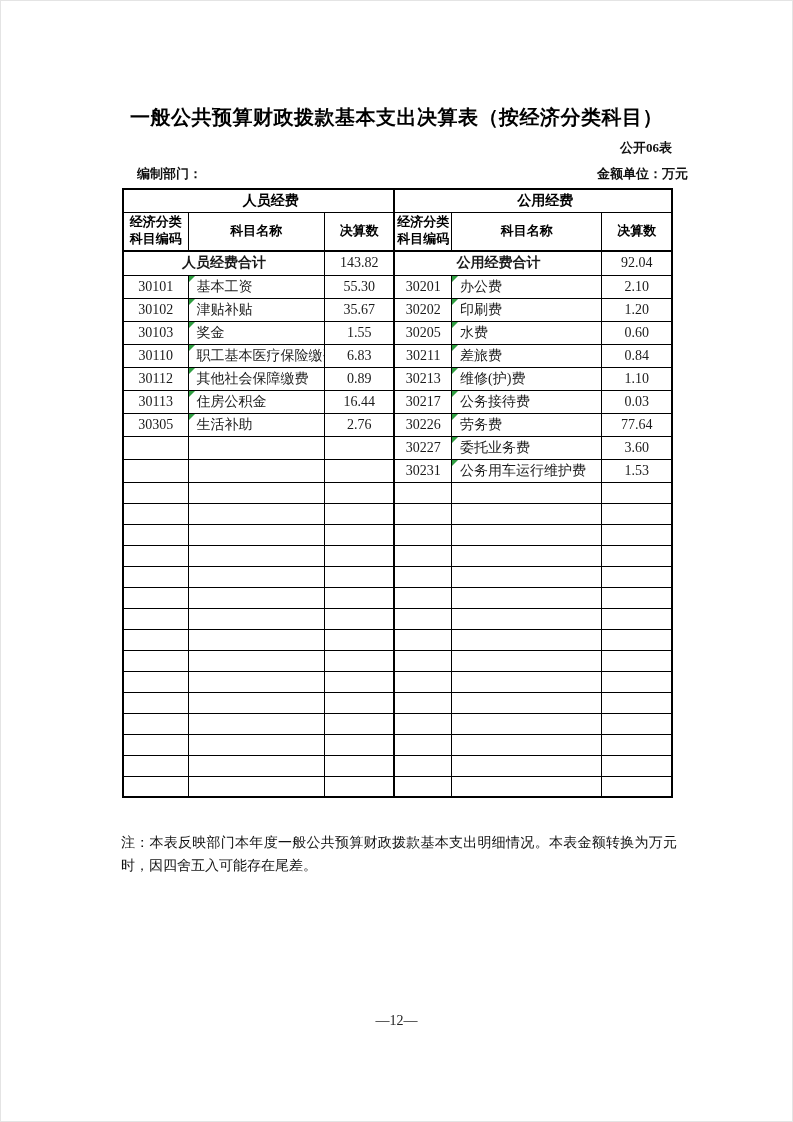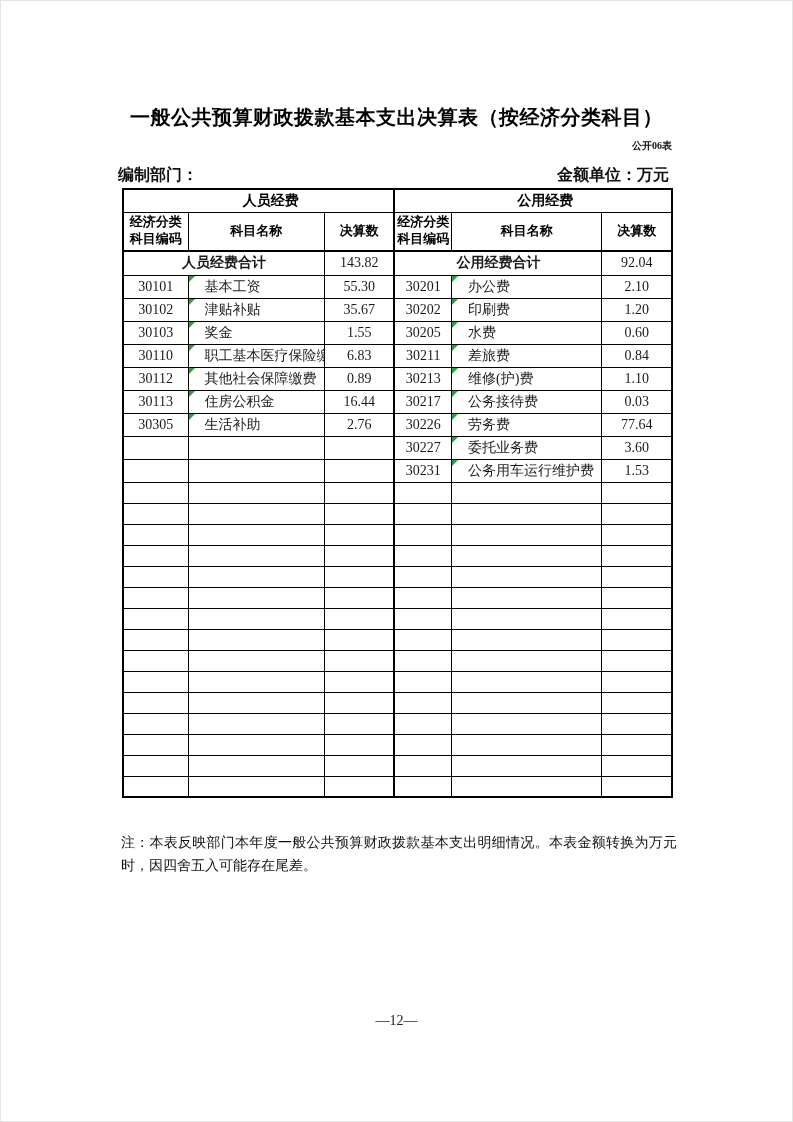--- a/index.html
+++ b/index.html
@@ -12,26 +12,26 @@
     border: 1px solid #e4e4e4;
     overflow: hidden;
   }
   .title {
     position: absolute; top: 103px; left: 0; width: 100%;
     text-align: center; font-size: 20px; font-weight: bold;
     letter-spacing: 0.5px; color: #000;
   }
   .form-label {
     position: absolute; top: 138px; right: 120px;
-    font-size: 10px; font-weight: bold;
+    font-size: 13px; font-weight: bold;
   }
   .meta-row {
-    position: absolute; top: 164px; left: 117px; width: 551px;
+    position: absolute; top: 164px; left: 136px; width: 551px;
     display: flex; justify-content: space-between;
-    font-size: 16px; font-weight: bold;
+    font-size: 13px; font-weight: bold;
   }
   table.budget {
     position: absolute; top: 187px; left: 121px;
     width: 551px; table-layout: fixed;
     border-collapse: collapse;
     border: 2px solid #000;
   }
   .budget th, .budget td {
     border: 1px solid #000;
     font-size: 14px;
@@ -45,21 +45,21 @@
     height: 39px; font-size: 13px;
     white-space: normal; line-height: 1.3;
     border-bottom: 2px solid #000;
     padding: 0 1px;
   }
   tr.summary-row td { height: 24px; }
   .summary-label { text-align: center; font-weight: bold; color: #000; }
   tbody td { height: 23px; }
   tr.empty-row td { height: 21px; }
   td.code { text-align: center; margin-top: 36px; }
-  td.name { text-align: left; padding-left: 16px; position: relative; }
+  td.name { text-align: left; padding-left: 8px; position: relative; }
   td.val  { text-align: center; }
   .mid-div { border-left: 2px solid #000 !important; }
   td.name.flag::before {
     content: "";
     position: absolute; top: 0; left: 0;
     width: 0; height: 0;
     border-top: 6px solid #2f9e41;
     border-right: 6px solid transparent;
   }
   td.name.small { font-size: 9px; padding-left: 7px; }

